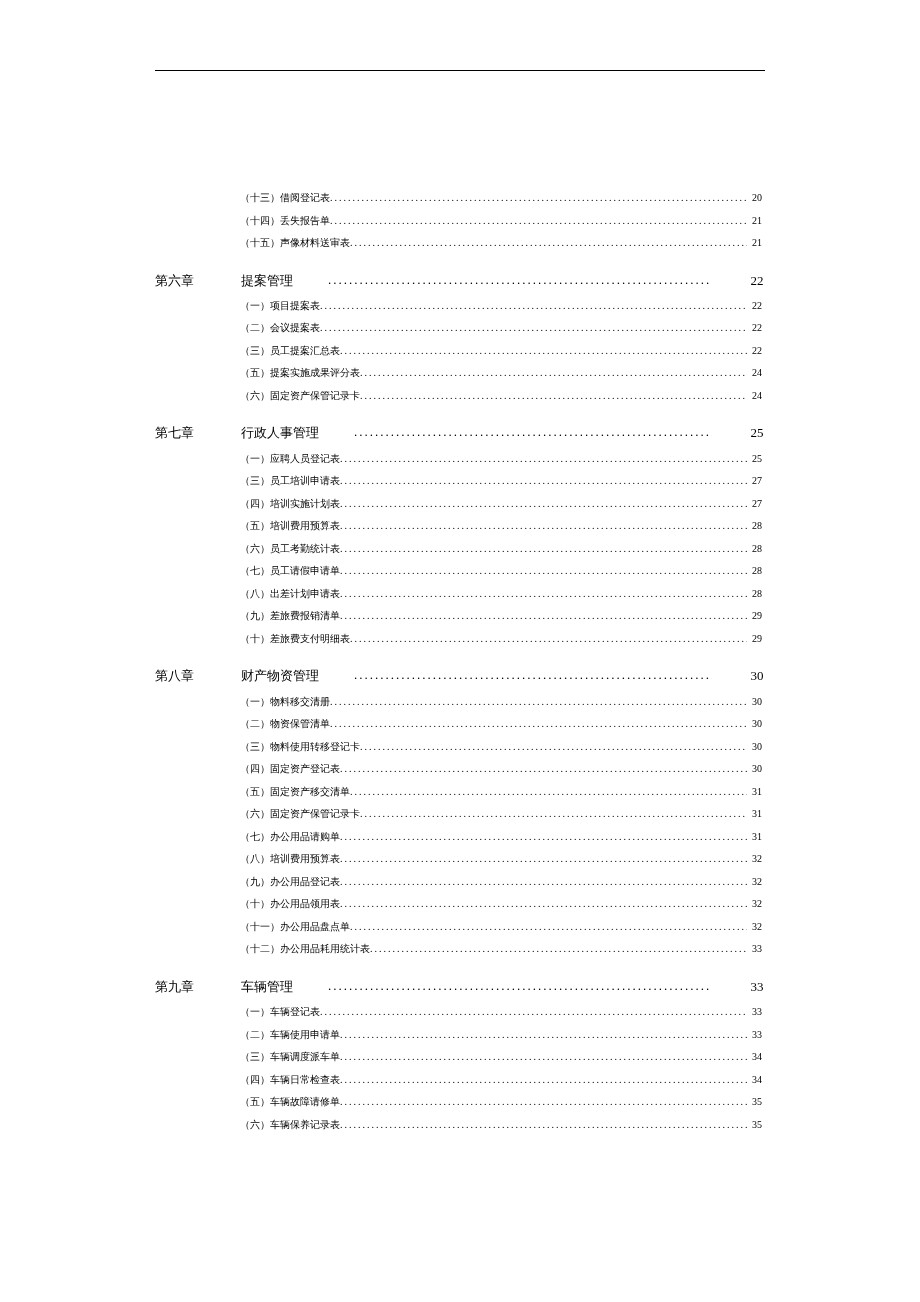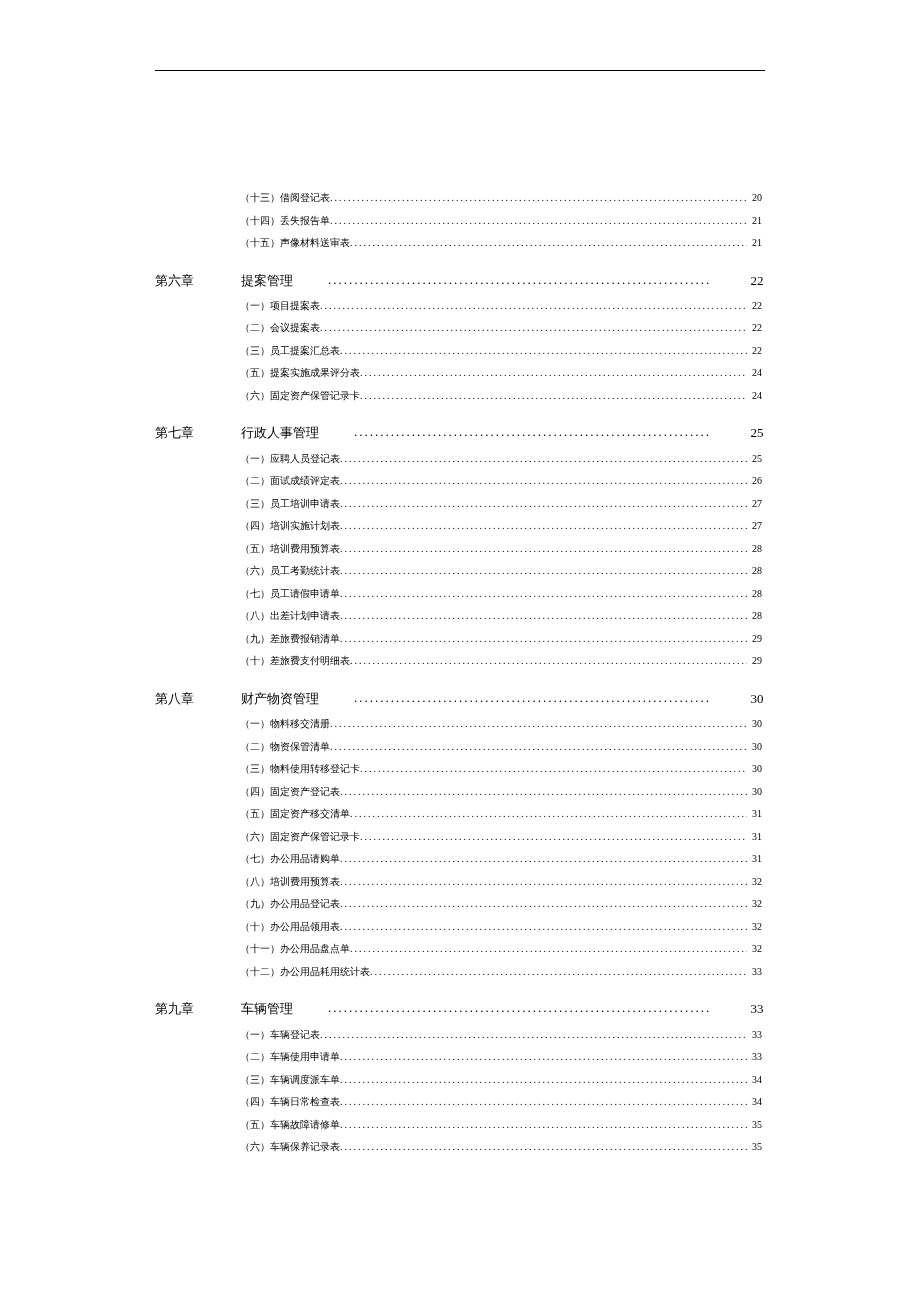--- a/index.html
+++ b/index.html
@@ -144,26 +144,20 @@
         <span class="page-num">25</span>
       </div>
       <div class="toc-line">
         <span class="sub-indent"></span>
         <span class="item-label">（一）应聘人员登记表</span>
         <span class="dots"></span>
         <span class="page-num">25</span>
       </div>
       <div class="toc-line">
         <span class="sub-indent"></span>
-        <span class="item-label">（二）面试成绩评定表</span>
-        <span class="dots"></span>
-        <span class="page-num">26</span>
-      </div>
-      <div class="toc-line">
-        <span class="sub-indent"></span>
         <span class="item-label">（三）员工培训申请表</span>
         <span class="dots"></span>
         <span class="page-num">27</span>
       </div>
       <div class="toc-line">
         <span class="sub-indent"></span>
         <span class="item-label">（四）培训实施计划表</span>
         <span class="dots"></span>
         <span class="page-num">27</span>
       </div>

